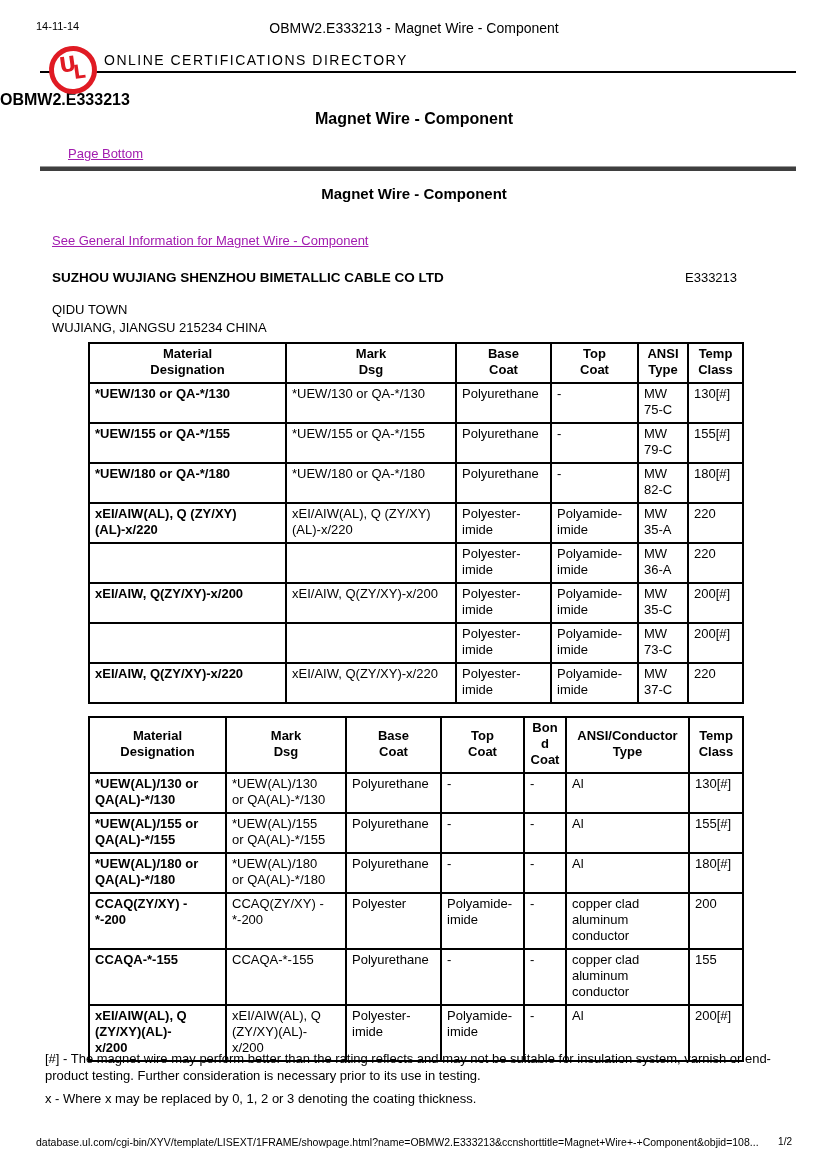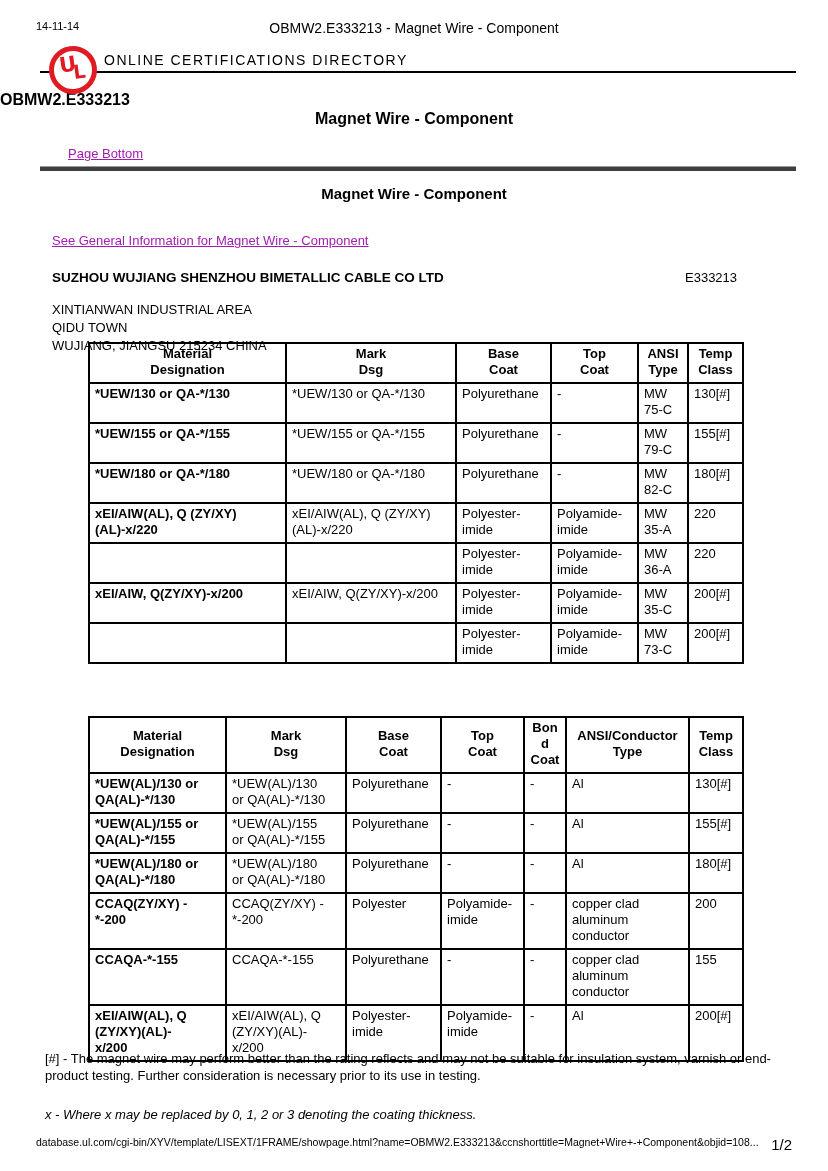--- a/index.html
+++ b/index.html
@@ -40,24 +40,24 @@
   .ul-table th{text-align:center;vertical-align:middle;font-weight:bold;}
   .ul-table td{vertical-align:top;text-align:left;}
   .ul-table td:first-child{font-weight:bold;}
   #table1{left:88px;top:342px;width:654px;}
   #table2{left:88px;top:716px;width:654px;}
   #table1 tr{height:38px;}
   #table2 tr{height:38px;}
   #table2 tr.tall{height:53px;padding-left:31px;}
 
   .notes{left:45px;top:1050px;width:752px;font-size:13px;line-height:17px;}
-  .note-x{margin-top:22px;font-style:italic;}
+  .note-x{margin-top:6px;}
 
   .footer-url{left:36px;top:1136px;font-size:10.5px;}
-  .footer-page{right:36px;top:1136px;font-size:15px;margin-left:9px;}
+  .footer-page{right:36px;top:1136px;font-size:10px;margin-left:9px;}
 </style>
 </head>
 <body>
 
 <div class="abs meta-date">14-11-14</div>
 <div class="abs meta-title">OBMW2.E333213 - Magnet Wire - Component</div>
 
 <div class="abs ocd-line"></div>
 <div class="abs ul-logo">
   <span class="ul-u">U</span>
@@ -71,21 +71,20 @@
 <a class="abs plain-link page-bottom">Page Bottom</a>
 
 <div class="abs thick-rule"></div>
 
 <div class="abs section-heading">Magnet Wire - Component</div>
 
 <a class="abs plain-link see-link">See General Information for Magnet Wire - Component</a>
 
 <div class="abs company">
   <div class="name">SUZHOU WUJIANG SHENZHOU BIMETALLIC CABLE CO LTD</div>
-  <div>XINTIANWAN INDUSTRIAL AREA</div>
   <div>QIDU TOWN</div>
   <div>WUJIANG, JIANGSU 215234 CHINA</div>
 </div>
 <div class="abs file-number">E333213</div>
 
 <table class="abs ul-table" id="table1">
   <colgroup>
       <col style="width:197px">
       <col style="width:170px">
       <col style="width:95px">
@@ -173,20 +172,31 @@
   <tr>
     <td></td>
     <td></td>
     <td>Polyester-
 imide</td>
     <td>Polyamide-
 imide</td>
     <td>MW
 73-C</td>
     <td>200[#]</td>
+  </tr>
+  <tr>
+    <td>xEI/AIW, Q(ZY/XY)-x/220</td>
+    <td>xEI/AIW, Q(ZY/XY)-x/220</td>
+    <td>Polyester-
+imide</td>
+    <td>Polyamide-
+imide</td>
+    <td>MW
+37-C</td>
+    <td>220</td>
   </tr>
 </tbody>
   </table>
 
 <table class="abs ul-table" id="table2">
   <colgroup>
       <col style="width:137px">
       <col style="width:120px">
       <col style="width:95px">
       <col style="width:83px">

